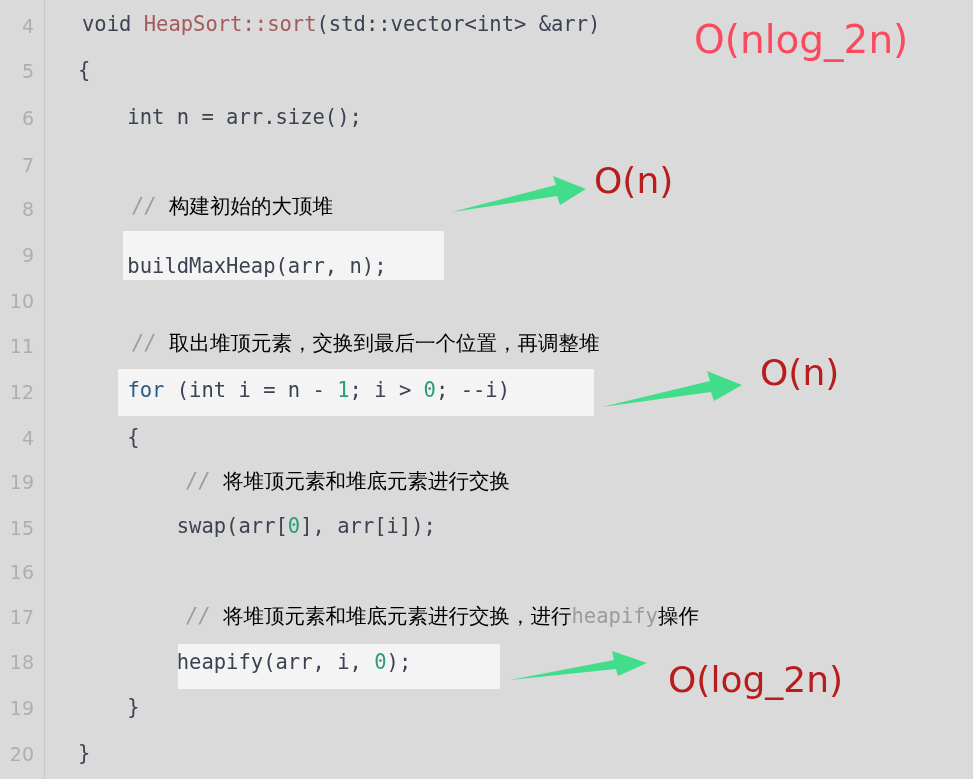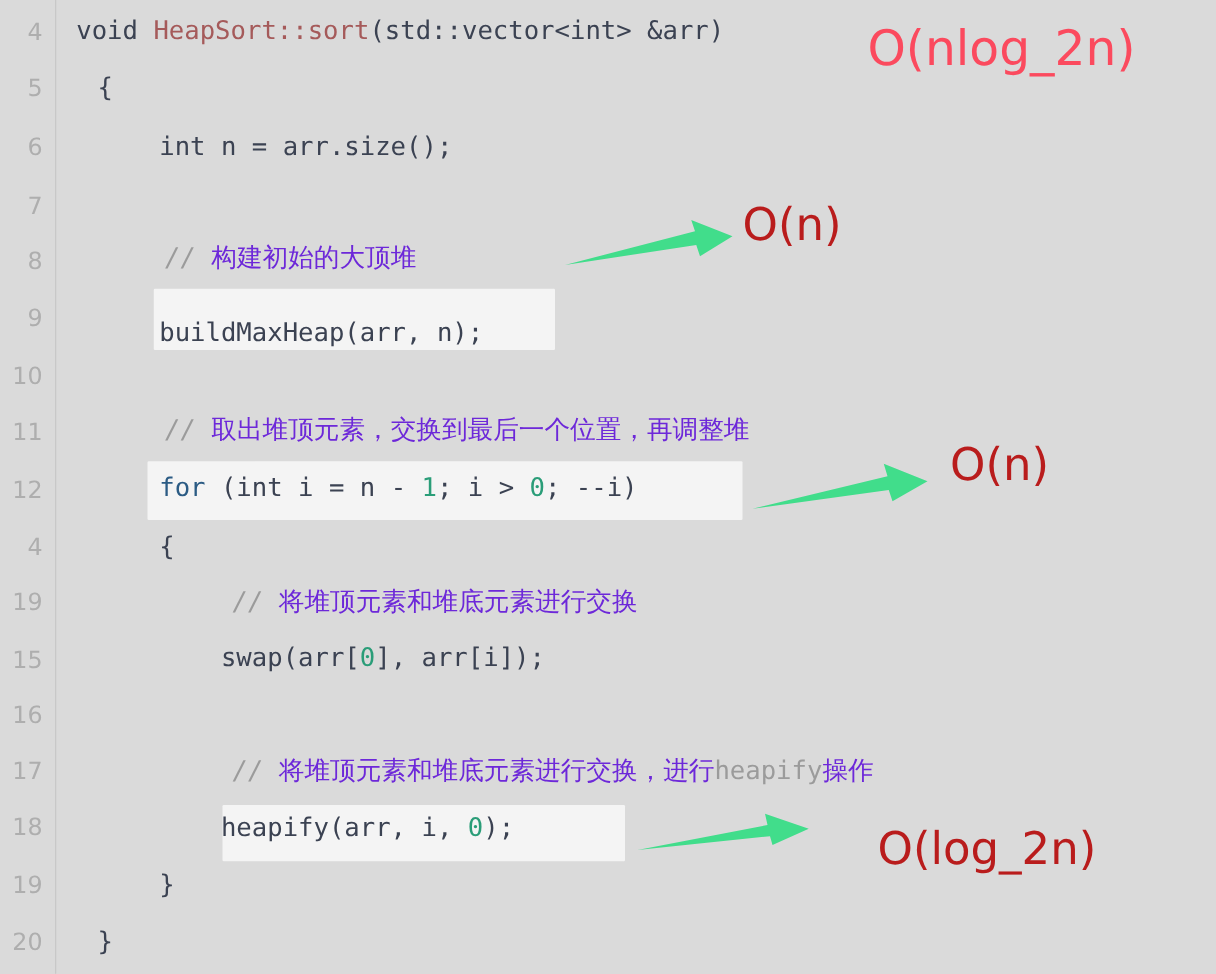--- a/index.html
+++ b/index.html
@@ -64,21 +64,21 @@
 
   
   .tok-kw      { color: #2b5b84; }
   .tok-fn      { color: #a55a5a; }
   .tok-num     { color: #2a9d78; }
   .tok-plain   { color: #3b4252; }
   .tok-comment { color: #9b9b9b; font-style: italic; }
   .tok-comment-cn {
     font-family: "DejaVu Sans", "Liberation Sans", sans-serif;
     font-style: normal;
-    color: #6d28d9;
+    color: #000000;
     text-align: center;
   }
   .tok-comment-mono {
     font-family: "DejaVu Sans Mono", "Liberation Mono", monospace;
     font-style: normal;
     color: #9b9b9b;
   }
 
   
   .hl-box {
@@ -123,21 +123,21 @@
     <div class="gutter-num" style="top:698px">19</div>
     <div class="gutter-num" style="top:744px">20</div>
   </div>
 
   <div id="code">
 
     <div class="hl-box" style="left:77px;  top:231px; width:321px; height:49px;"></div>
     <div class="hl-box" style="left:72px;  top:369px; width:476px; height:47px;"></div>
     <div class="hl-box" style="left:132px; top:644px; width:322px; height:45px;"></div>
 
-    <div class="code-line" style="top:12px; left:15px;text-align:center;"><span class="tok-plain">void </span><span class="tok-fn">HeapSort::sort</span><span class="tok-plain">(std::vector&lt;int&gt; &amp;arr)</span></div>
+    <div class="code-line" style="top:12px; left:36px;text-align:center;"><span class="tok-plain">void </span><span class="tok-fn">HeapSort::sort</span><span class="tok-plain">(std::vector&lt;int&gt; &amp;arr)</span></div>
 
     <div class="code-line" style="top:58px; left:32px;"><span class="tok-plain">{</span></div>
 
     <div class="code-line" style="top:105px; left:32px;"><span class="tok-plain">    int n = arr.size();</span></div>
 
     <div class="code-line" style="top:194px; left:86px;"><span class="tok-comment">// </span><span class="tok-comment-cn">构建初始的大顶堆</span></div>
 
     <div class="code-line" style="top:254px; left:32px;"><span class="tok-plain">    buildMaxHeap(arr, n);</span></div>
 
     <div class="code-line" style="top:331px; left:86px;"><span class="tok-comment">// </span><span class="tok-comment-cn">取出堆顶元素，交换到最后一个位置，再调整堆</span></div>
@@ -172,15 +172,15 @@
   <svg class="arrow-svg" style="left:508px; top:648px; width:142px; height:36px;" viewBox="0 0 142 36">
     <polygon points="2,32 106,12 104,3 139,15 110,28 108,21" fill="#41dd8b"></polygon>
   </svg>
 
   <div class="annot annot-red" style="left:694px; top:20px;">O(nlog_2n)</div>
 
   <div class="annot annot-green" style="left:594px; top:163px;">O(n)</div>
 
   <div class="annot annot-green" style="left:760px; top:355px;">O(n)</div>
 
-  <div class="annot annot-green" style="left:668px; top:662px;margin-left:34px;">O(log_2n)</div>
+  <div class="annot annot-green" style="left:668px; top:662px;">O(log_2n)</div>
 
 </div>
 
 </body></html>

